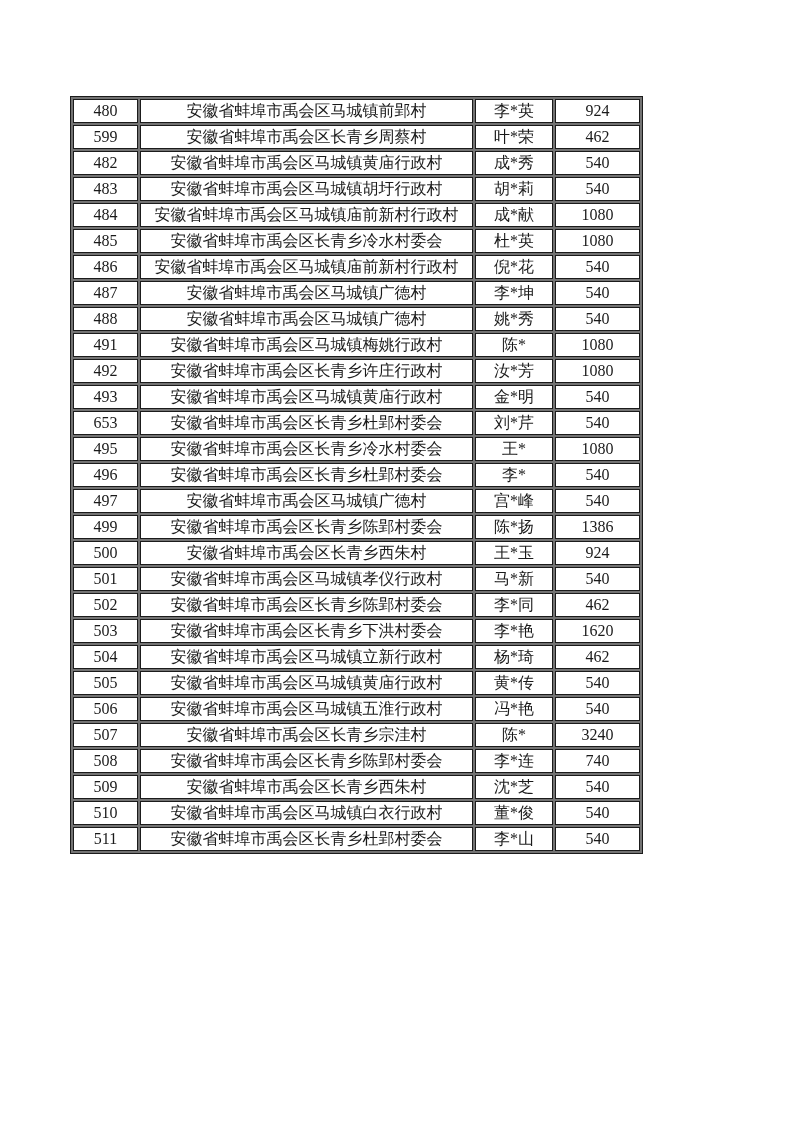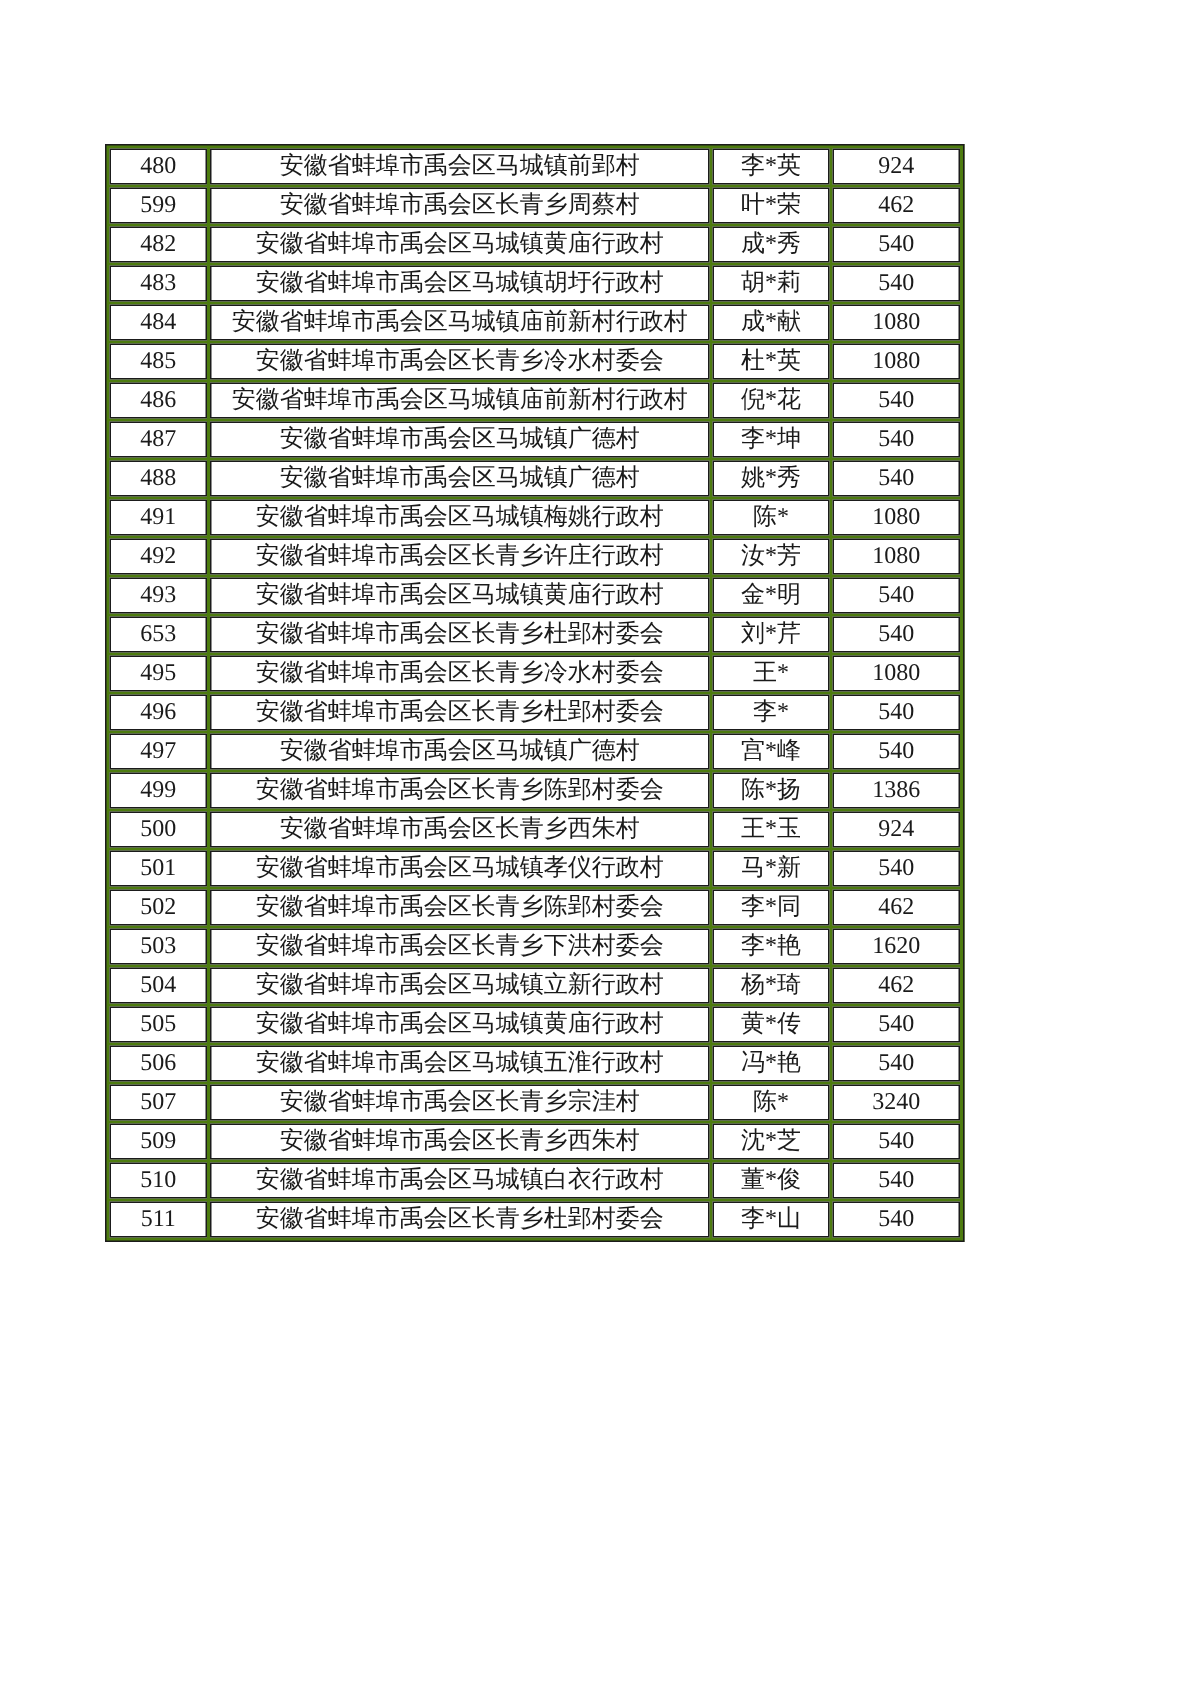--- a/index.html
+++ b/index.html
@@ -24,21 +24,21 @@
   }
   table.grid {
     position: absolute;
     left: 70px;
     top: 96px;
     width: 571px;
     table-layout: fixed;
     border-collapse: separate;
     border-spacing: 2px;
     border: 1px solid #1b1b1b;
-    background: #4d7c0f;
+    background: #737373;
   }
   table.grid td {
     box-sizing: border-box;
     border: 1px solid #1b1b1b;
     height: 24px;
     padding: 0 2px;
     text-align: center;
     vertical-align: middle;
     font-size: 16px;
     line-height: 22px;
@@ -209,20 +209,26 @@
         <td>冯*艳</td>
         <td class="num">540</td>
       </tr>
         <tr>
         <td class="num">507</td>
         <td>安徽省蚌埠市禹会区长青乡宗洼村</td>
         <td>陈*</td>
         <td class="num">3240</td>
       </tr>
         <tr>
+        <td class="num">508</td>
+        <td>安徽省蚌埠市禹会区长青乡陈郢村委会</td>
+        <td>李*连</td>
+        <td class="num">740</td>
+      </tr>
+        <tr>
         <td class="num">509</td>
         <td>安徽省蚌埠市禹会区长青乡西朱村</td>
         <td>沈*芝</td>
         <td class="num">540</td>
       </tr>
         <tr>
         <td class="num">510</td>
         <td>安徽省蚌埠市禹会区马城镇白衣行政村</td>
         <td>董*俊</td>
         <td class="num">540</td>

